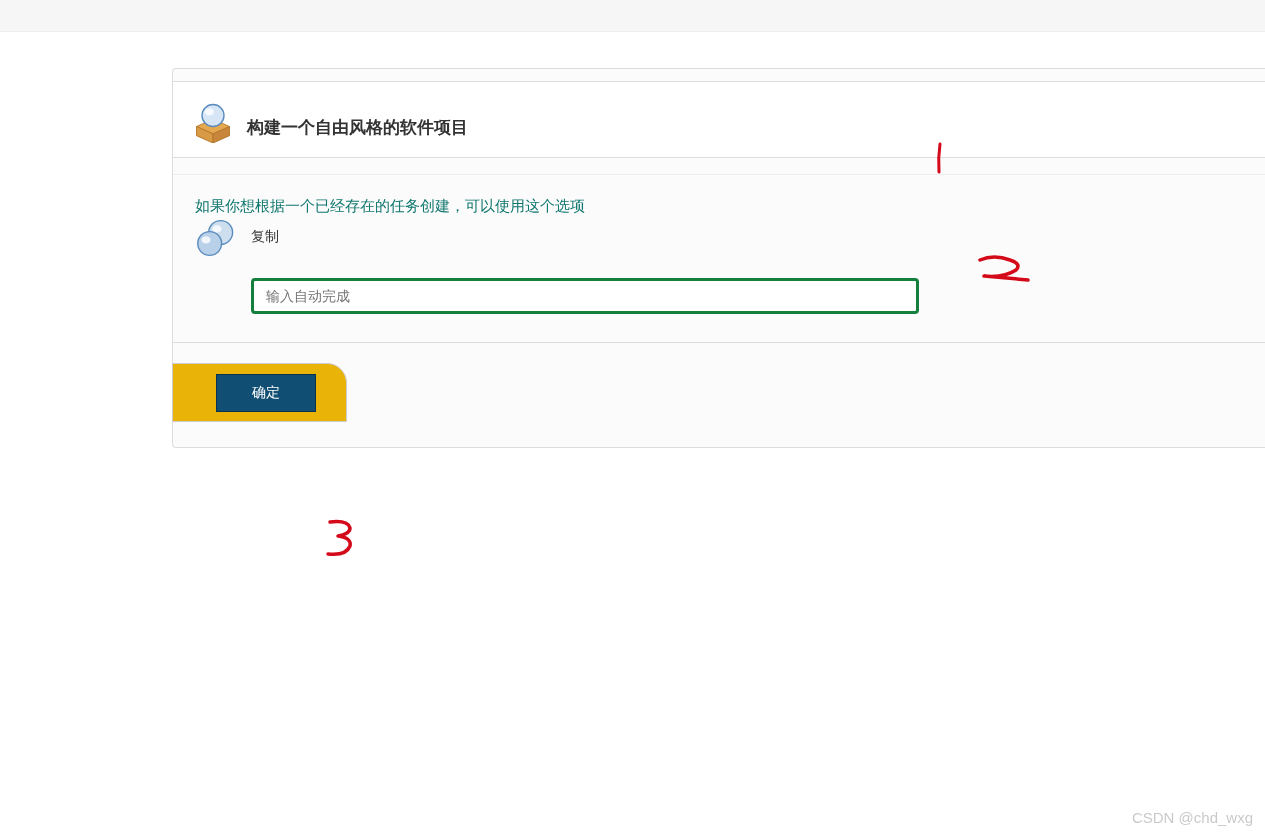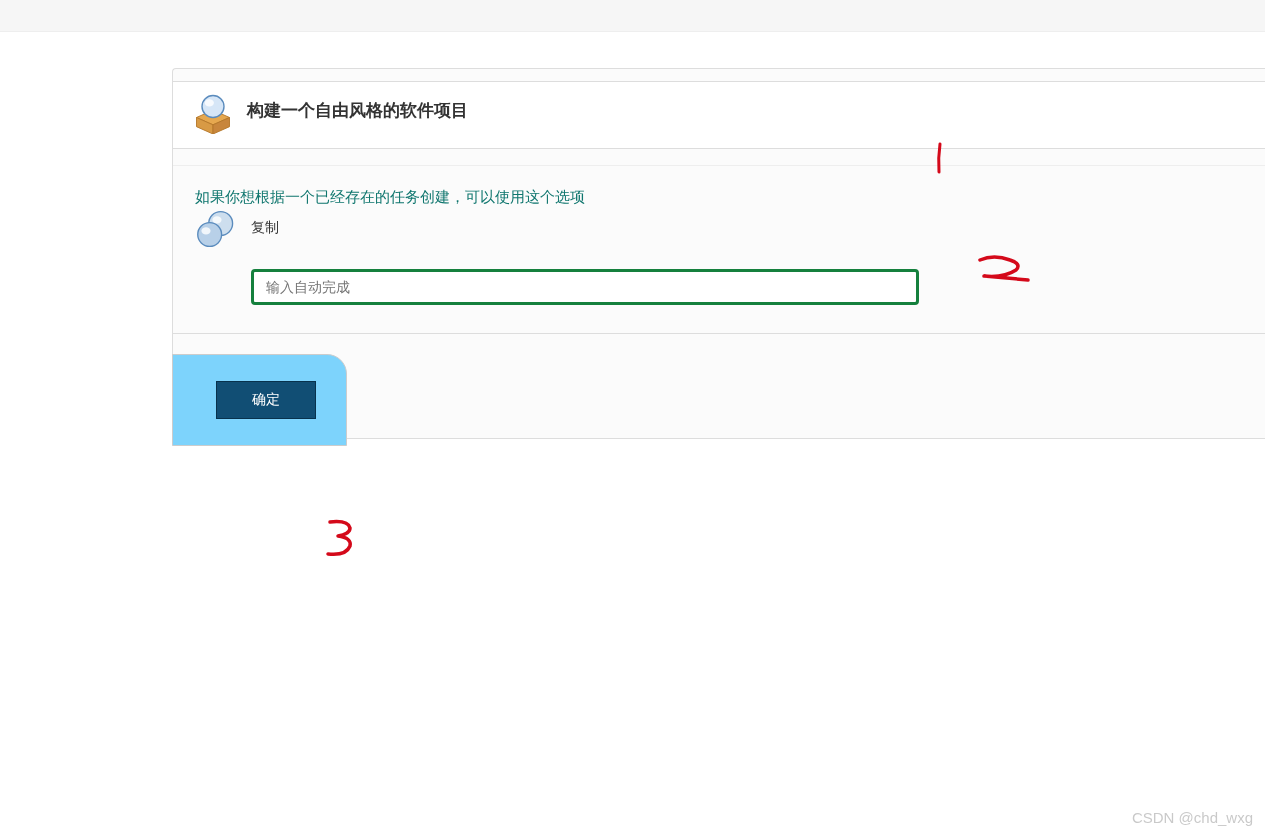--- a/index.html
+++ b/index.html
@@ -54,23 +54,23 @@
       color: #999;
       font-style: italic;
       margin-top: 6px;
     }
     .item-card {
       background: #fff;
       border: 1px solid #ddd;
       border-right: none;
       margin-top: 12px;
       margin-left: -1px;
-      padding: 8px 18px 14px 18px;
+      padding: 17px 18px 14px 18px;
       display: flex;
-      align-items: center;
+      align-items: flex-end;
       gap: 12px;
     }
     .item-icon {
       width: 44px;
       height: 44px;
       flex-shrink: 0;
     }
     .item-text-col {
       flex: 1;
     }
@@ -130,22 +130,22 @@
       border-top: 1px solid #ddd;
       margin-top: 8px;
       height: 105px;
       position: relative;
     }
     .ok-wrap {
       position: absolute;
       left: -1px;
       top: 20px;
       width: 175px;
-      height: 92px;
-      background: #7dd3fc;
+      height: 59px;
+      background: #eab308;
       border: 1px solid #ccc;
       border-radius: 0 20px 0 0;
       display: flex;
       align-items: center;
       justify-content: center;
       padding-left: 13px;
     }
     .ok-btn {
       width: 100px;
       height: 38px;

